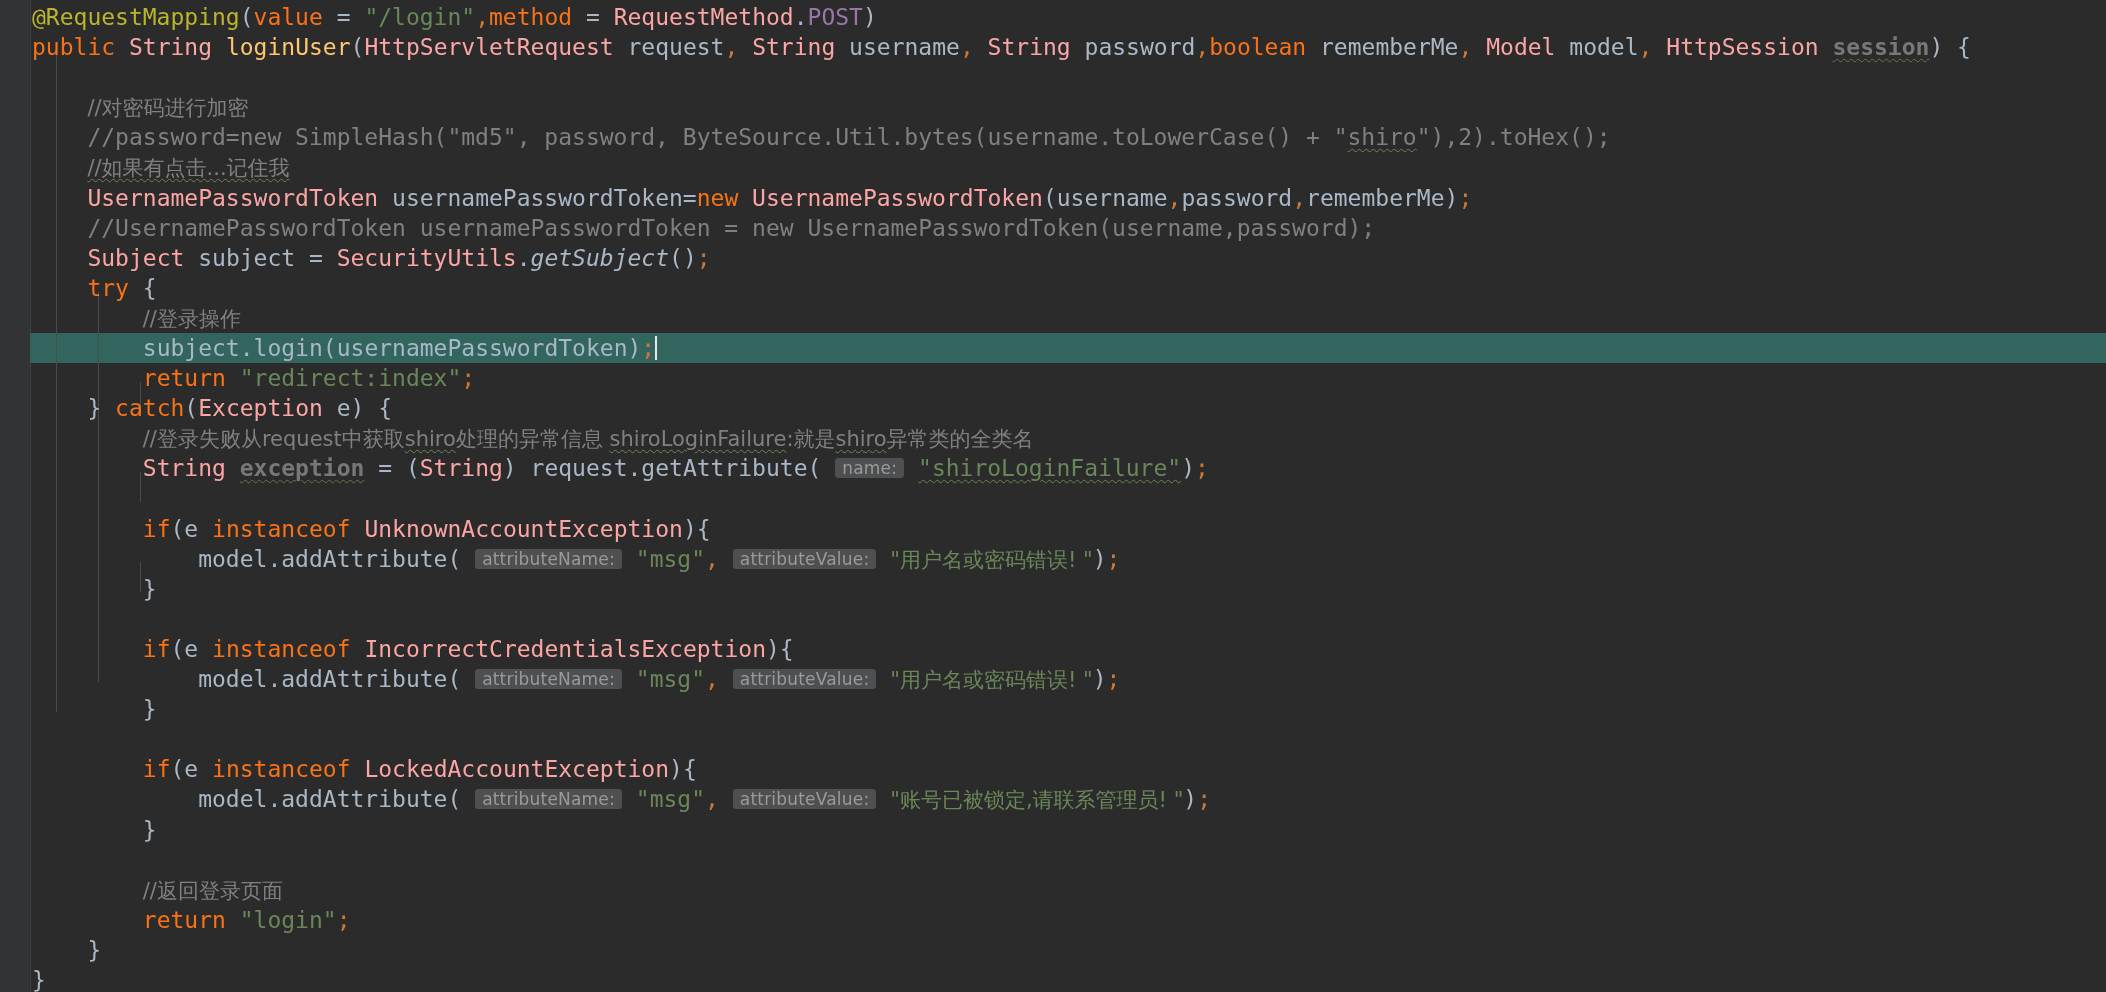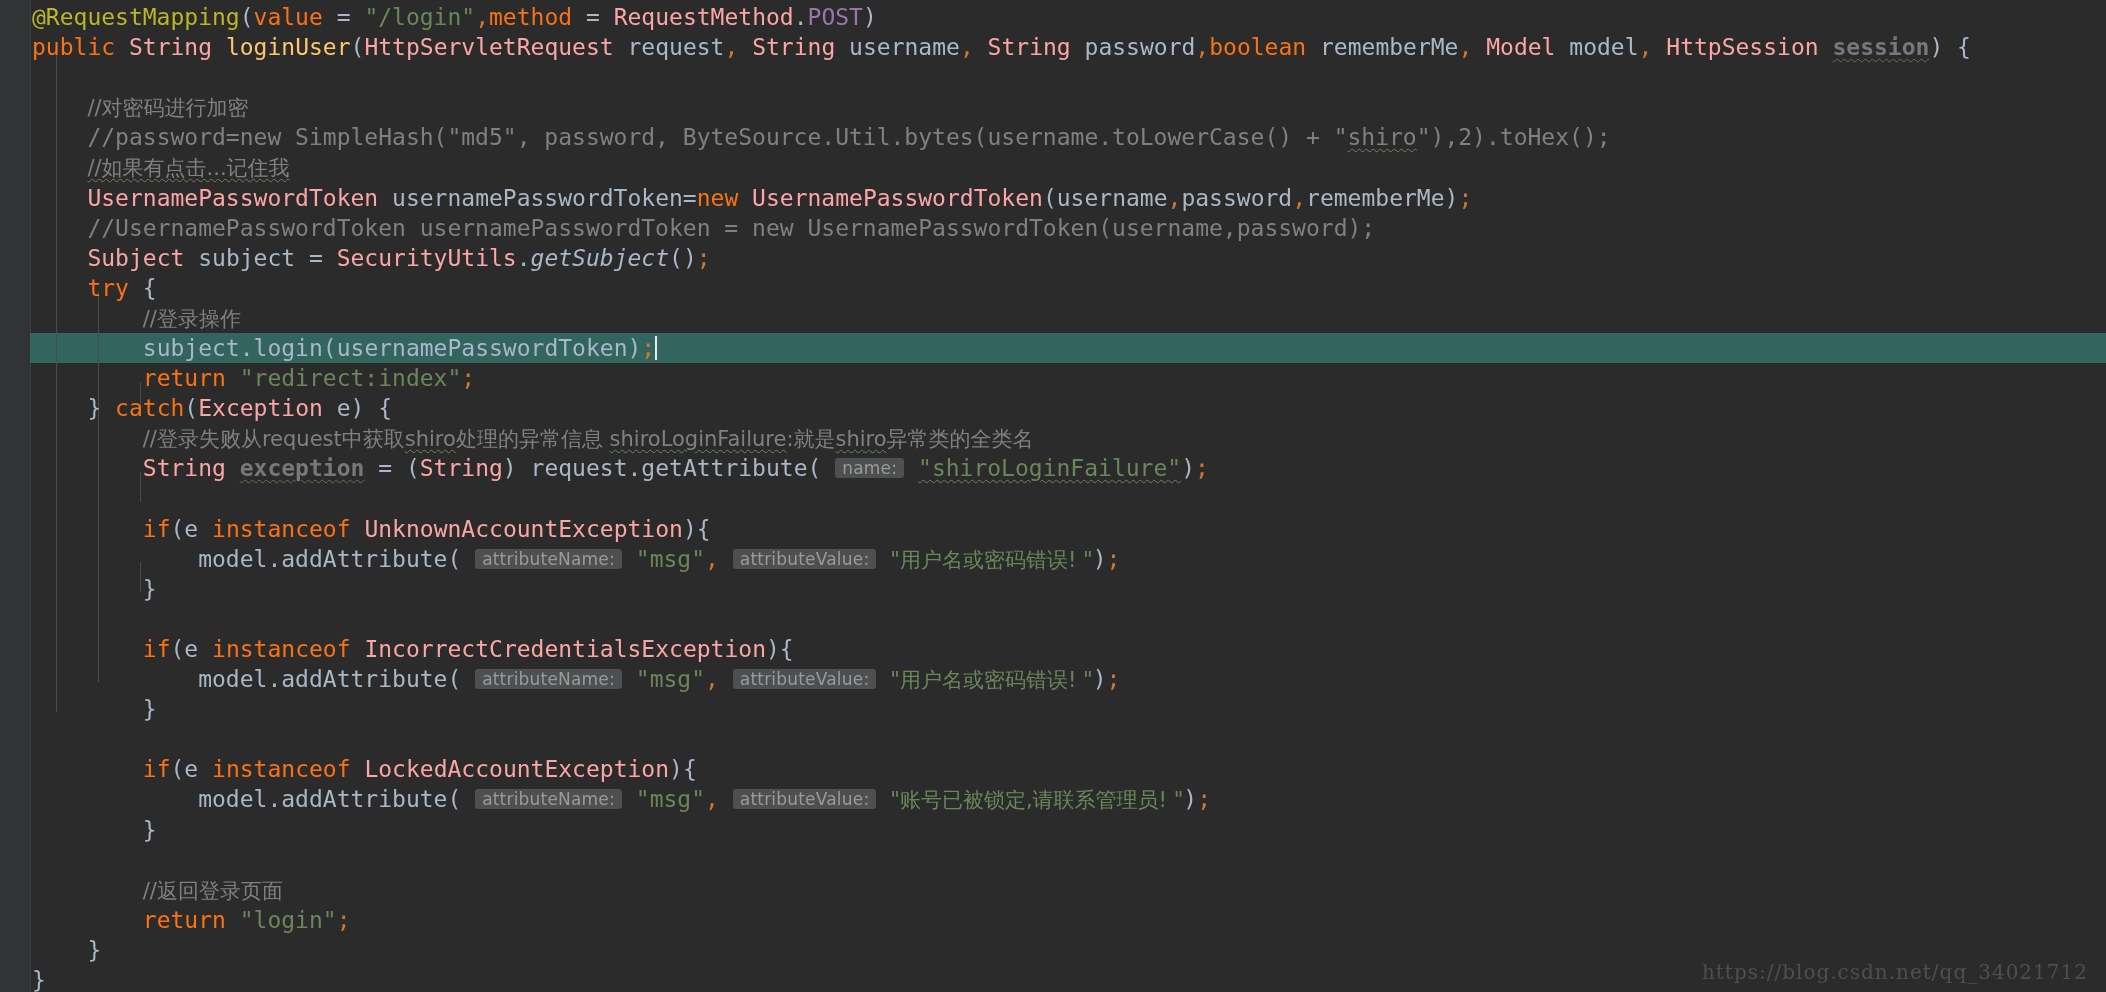--- a/index.html
+++ b/index.html
@@ -234,14 +234,13 @@
     <div class="line"><span class="line-inner">        <span class="comment cjk">//返回登录页面</span></span></div>
 
     <div class="line"><span class="line-inner">        <span class="kw">return</span><span class="punct"> </span><span class="str">"login"</span><span class="semi">;</span></span></div>
 
     <div class="line"><span class="line-inner">    <span class="punct">}</span></span></div>
 
     <div class="line"><span class="line-inner"><span class="punct">}</span></span></div>
 
   </div>
 
-  <div class="watermark">https://blog.csdn.net/qq_34021712</div>
 </div>
 
 </body></html>

